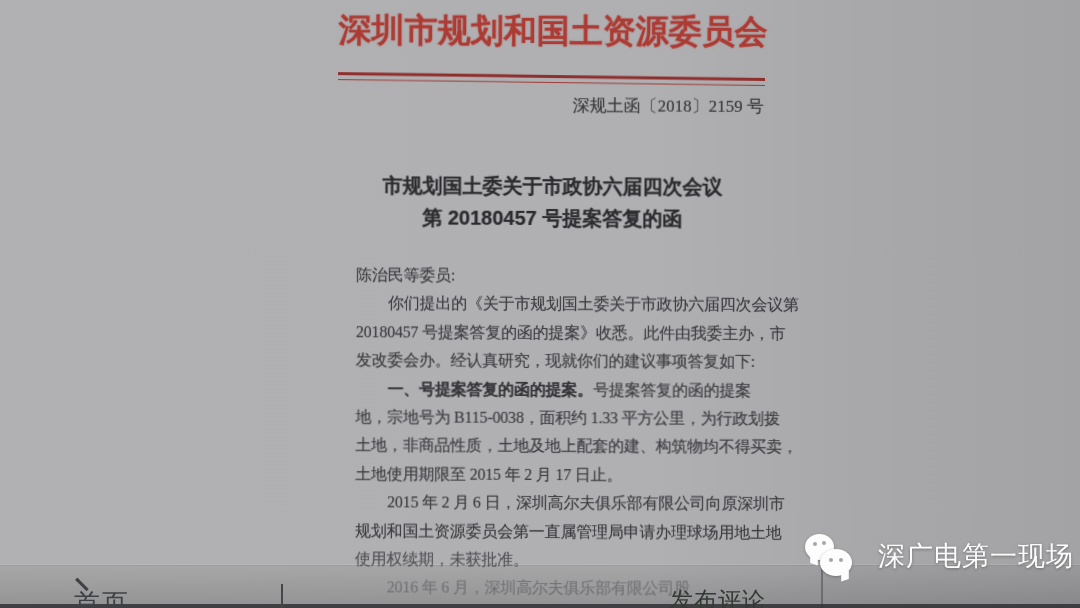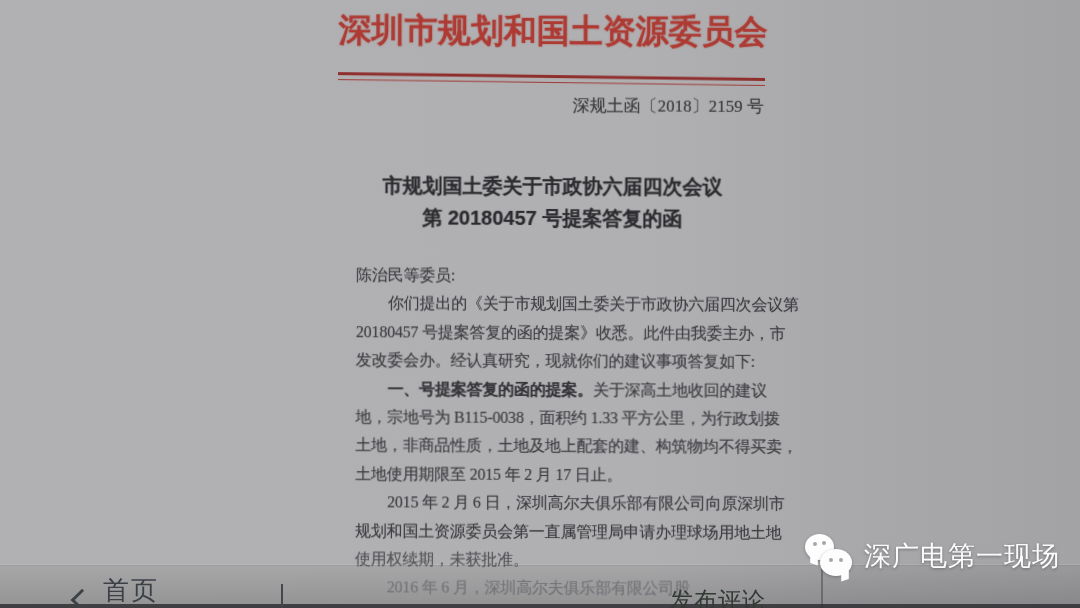--- a/index.html
+++ b/index.html
@@ -43,60 +43,60 @@
   .line.fade2{opacity:0.4;}
   
   .fold-line{position:absolute;left:0;top:564px;width:1080px;height:1px;
     background:rgba(255,255,255,0.12);box-shadow:0 1px 1px rgba(0,0,0,0.07);}
   .bottom-dim{position:absolute;left:0;top:565px;width:1080px;height:43px;background:rgba(20,20,24,0.05);}
   .bottom-grad{position:absolute;left:0;bottom:0;width:1080px;height:46px;
     background:linear-gradient(to bottom,rgba(30,30,34,0) 0%,rgba(30,30,34,0.16) 100%);}
   .bottom-edge{position:absolute;left:0;bottom:0;width:1080px;height:4px;background:rgba(42,42,46,0.8);}
   .panel-edge{position:absolute;left:821px;top:556px;width:2px;height:52px;background:rgba(55,55,60,0.42);}
   
-  .back-btn{position:absolute;left:74px;top:583px;height:25px;display:flex;align-items:flex-end;cursor:pointer;}
+  .back-btn{position:absolute;left:74px;top:583px;height:25px;display:flex;align-items:flex-start;cursor:pointer;flex-direction:column;}
   .chevron{width:13px;height:13px;border-left:3px solid #3e4247;border-bottom:3px solid #3e4247;
     transform:rotate(45deg);margin-right:13px;}
   .home-label{font-size:26px;color:#3d4147;letter-spacing:2px;white-space:nowrap;}
   .bar-divider{position:absolute;left:281px;top:584px;width:2px;height:24px;background:#43464a;}
   .comment-btn{position:absolute;left:670px;top:585px;font-size:23px;color:#333a34;
     letter-spacing:1px;white-space:nowrap;cursor:pointer;}
   
   .watermark{position:absolute;left:802px;top:531px;display:flex;align-items:center;}
   .wm-icon{position:relative;width:54px;height:50px;flex:0 0 auto;}
   .bubble{position:absolute;background:#fdfdfd;border-radius:50%;box-shadow:0 1px 3px rgba(70,70,75,0.45);}
   .bubble.big{left:3px;top:3px;width:29px;height:26px;}
   .bubble.small{left:18px;top:18px;width:32px;height:27px;}
   .tail{position:absolute;width:8px;height:8px;background:#fdfdfd;}
   .tail.big{left:8px;top:25px;transform:rotate(18deg) skew(18deg);}
   .tail.small{left:39px;top:41px;transform:rotate(-18deg) skew(-18deg);}
   .eye{position:absolute;width:4px;height:4px;border-radius:50%;background:#a6a6a8;}
   .eye.b1{left:11px;top:11px;} .eye.b2{left:20px;top:10px;}
   .eye.s1{left:27px;top:27px;} .eye.s2{left:37px;top:27px;}
-  .wm-text{margin-left:8px;font-size:27px;font-weight:400;color:#fcfcfc;letter-spacing:1px;
+  .wm-text{margin-left:22px;font-size:27px;font-weight:400;color:#fcfcfc;letter-spacing:1px;
     white-space:nowrap;text-shadow:0 1px 3px rgba(80,80,85,0.65);font-family:Liberation Mono, monospace;}
 </style>
 </head>
 <body>
 
 <div class="screen">
 
   <div class="doc">
     <div class="agency">深圳市规划和国土资源委员会</div>
     <div class="red-rule"></div>
     <div class="doc-number">深规土函〔2018〕2159 号</div>
     <div class="doc-title t1">市规划国土委关于市政协六届四次会议</div>
     <div class="doc-title t2">第 20180457 号提案答复的函</div>
 
     <div class="doc-body">
       <div class="line">陈治民等委员:</div>
       <div class="line indent">你们提出的《关于市规划国土委关于市政协六届四次会议第</div>
       <div class="line">20180457 号提案答复的函的提案》收悉。此件由我委主办，市</div>
       <div class="line">发改委会办。经认真研究，现就你们的建议事项答复如下:</div>
-      <div class="line indent"><b>一、号提案答复的函的提案。</b><span>关于深高土地收回的建议</span></div>
+      <div class="line indent"><b>一、号提案答复的函的提案。</b><span>号提案答复的函的提案</span></div>
       <div class="line">地，宗地号为 B115-0038，面积约 1.33 平方公里，为行政划拨</div>
       <div class="line">土地，非商品性质，土地及地上配套的建、构筑物均不得买卖，</div>
       <div class="line">土地使用期限至 2015 年 2 月 17 日止。</div>
       <div class="line indent">2015 年 2 月 6 日，深圳高尔夫俱乐部有限公司向原深圳市</div>
       <div class="line">规划和国土资源委员会第一直属管理局申请办理球场用地土地</div>
       <div class="line fade1">使用权续期，未获批准。</div>
       <div class="line indent fade2">2016 年 6 月，深圳高尔夫俱乐部有限公司股</div>
     </div>
   </div>
 

